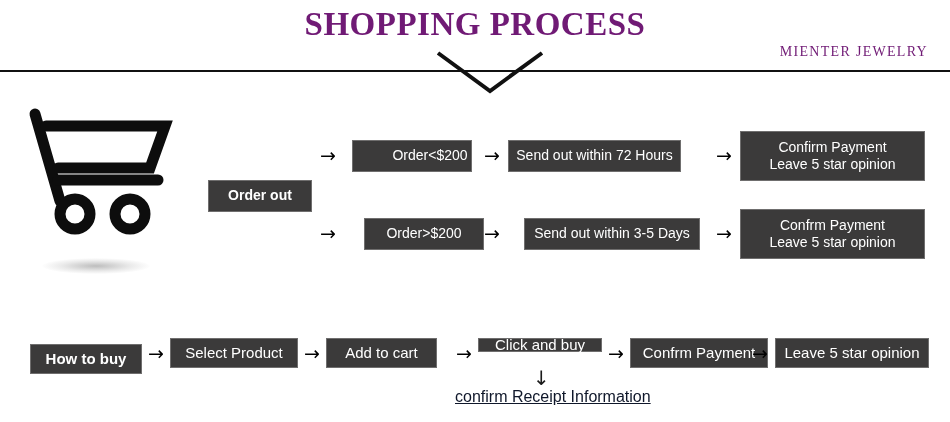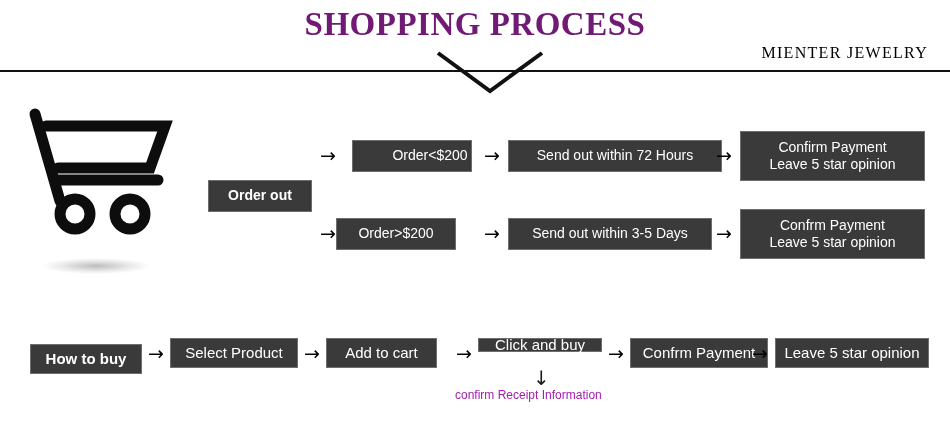--- a/index.html
+++ b/index.html
@@ -31,23 +31,23 @@
     font-size: 33px;
     letter-spacing: 0.5px;
     color: #701a75;
     white-space: nowrap;
   }
   .brand {
     position: absolute;
     right: 22px;
     top: 44px;
     font-family: "Liberation Serif", serif;
-    font-size: 16px;
+    font-size: 14px;
     letter-spacing: 1.3px;
-    color: #000000;
+    color: #701a75;
     white-space: nowrap;
   }
   .rule-top {
     position: absolute;
     left: 0;
     top: 70px;
     width: 950px;
     height: 2px;
     background: #111111;
   }
@@ -109,22 +109,23 @@
     font-size: 20px;
     line-height: 1;
     font-family: "DejaVu Sans", sans-serif;
   }
 
   
   .note {
     position: absolute;
     left: 455px;
     top: 388px;
-    font-size: 12px;
-    color: #a21caf;
+    font-size: 16px;
+    color: #0f172a;
+    text-decoration: underline;
     white-space: nowrap;
   }
 </style>
 </head>
 <body>
 
 <div id="page">
 
   <div class="title">SHOPPING PROCESS</div>
   <div class="brand">MIENTER JEWELRY</div>
@@ -144,31 +145,31 @@
     <circle cx="104" cy="108" r="15" fill="none" stroke="#0d0d0d" stroke-width="11"></circle>
   </svg>
   <div class="cart-shadow"></div>
 
   <div class="box bold" style="left:208px; top:180px; width:104px; height:32px;">Order out</div>
 
   <div class="arrow" style="left:320px; top:146px;">→</div>
   <div class="box" style="left:352px; top:140px; width:120px; height:32px;padding-left:36px;">Order&lt;$200</div>
 
   <div class="arrow" style="left:484px; top:146px;">→</div>
-  <div class="box" style="left:508px; top:140px; width:214px; height:32px;">Send out within 72 Hours</div>
+  <div class="box" style="left:508px; top:140px; width:173px; height:32px;">Send out within 72 Hours</div>
 
   <div class="arrow" style="left:716px; top:146px;">→</div>
   <div class="box" style="left:740px; top:131px; width:185px; height:50px;">Confirm Payment
 Leave 5 star opinion</div>
 
   <div class="arrow" style="left:320px; top:224px;">→</div>
-  <div class="box" style="left:336px; top:218px; width:120px; height:32px;">Order&gt;$200</div>
+  <div class="box" style="left:364px; top:218px; width:120px; height:32px;">Order&gt;$200</div>
 
   <div class="arrow" style="left:484px; top:224px;">→</div>
-  <div class="box" style="left:508px; top:218px; width:204px; height:32px;">Send out within 3-5 Days</div>
+  <div class="box" style="left:524px; top:218px; width:176px; height:32px;">Send out within 3-5 Days</div>
 
   <div class="arrow" style="left:716px; top:224px;">→</div>
   <div class="box" style="left:740px; top:209px; width:185px; height:50px;">Confrm Payment
 Leave 5 star opinion</div>
 
   <div class="box bold" style="left:30px; top:344px; width:112px; height:30px; font-size:15px;">How to buy</div>
   <div class="arrow" style="left:148px; top:344px;">→</div>
 
   <div class="box" style="left:170px; top:338px; width:128px; height:30px; font-size:15px;">Select Product</div>
   <div class="arrow" style="left:304px; top:344px;">→</div>

